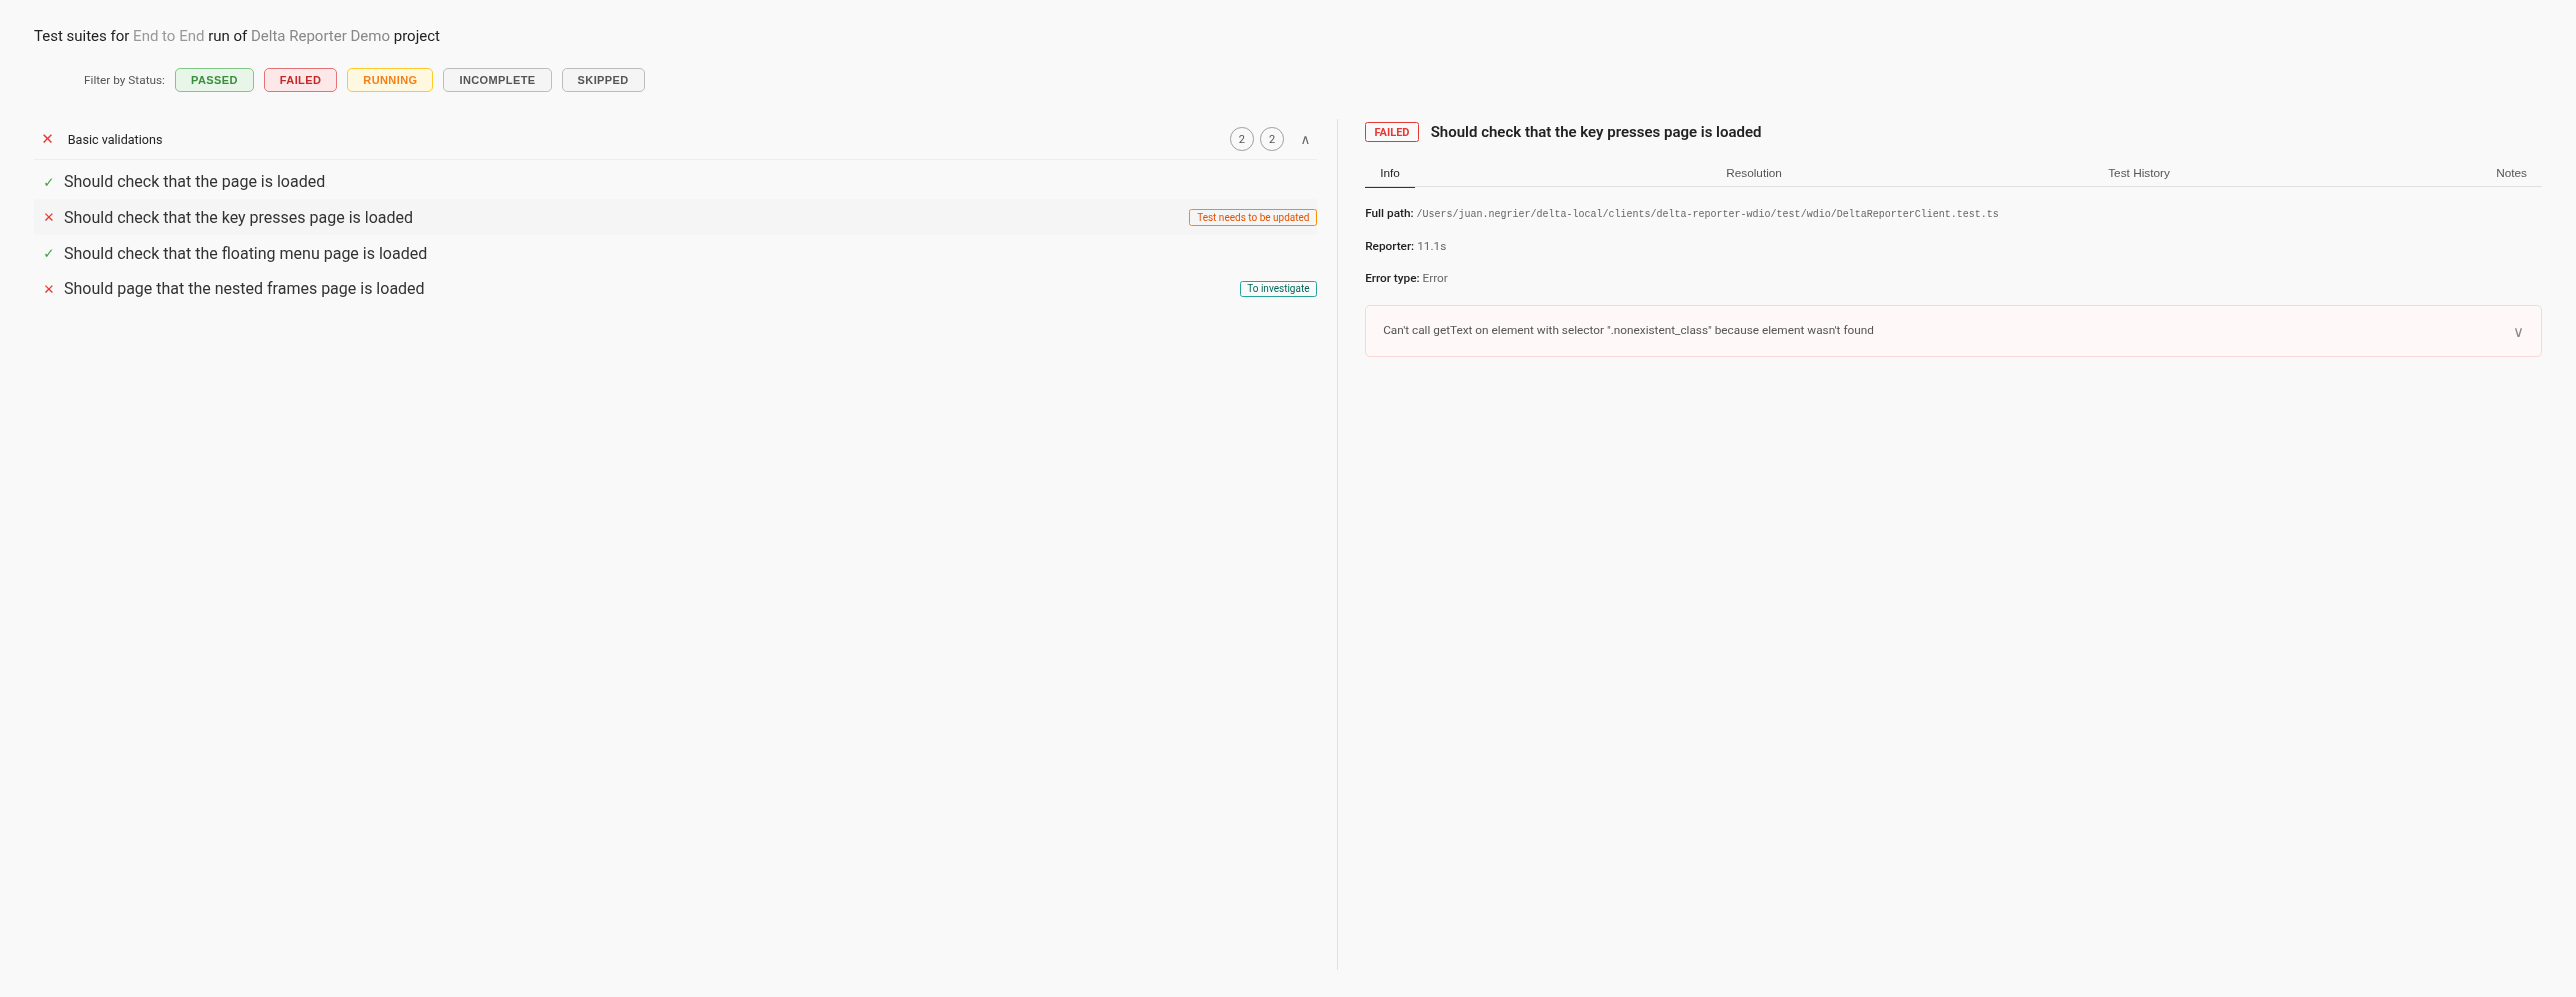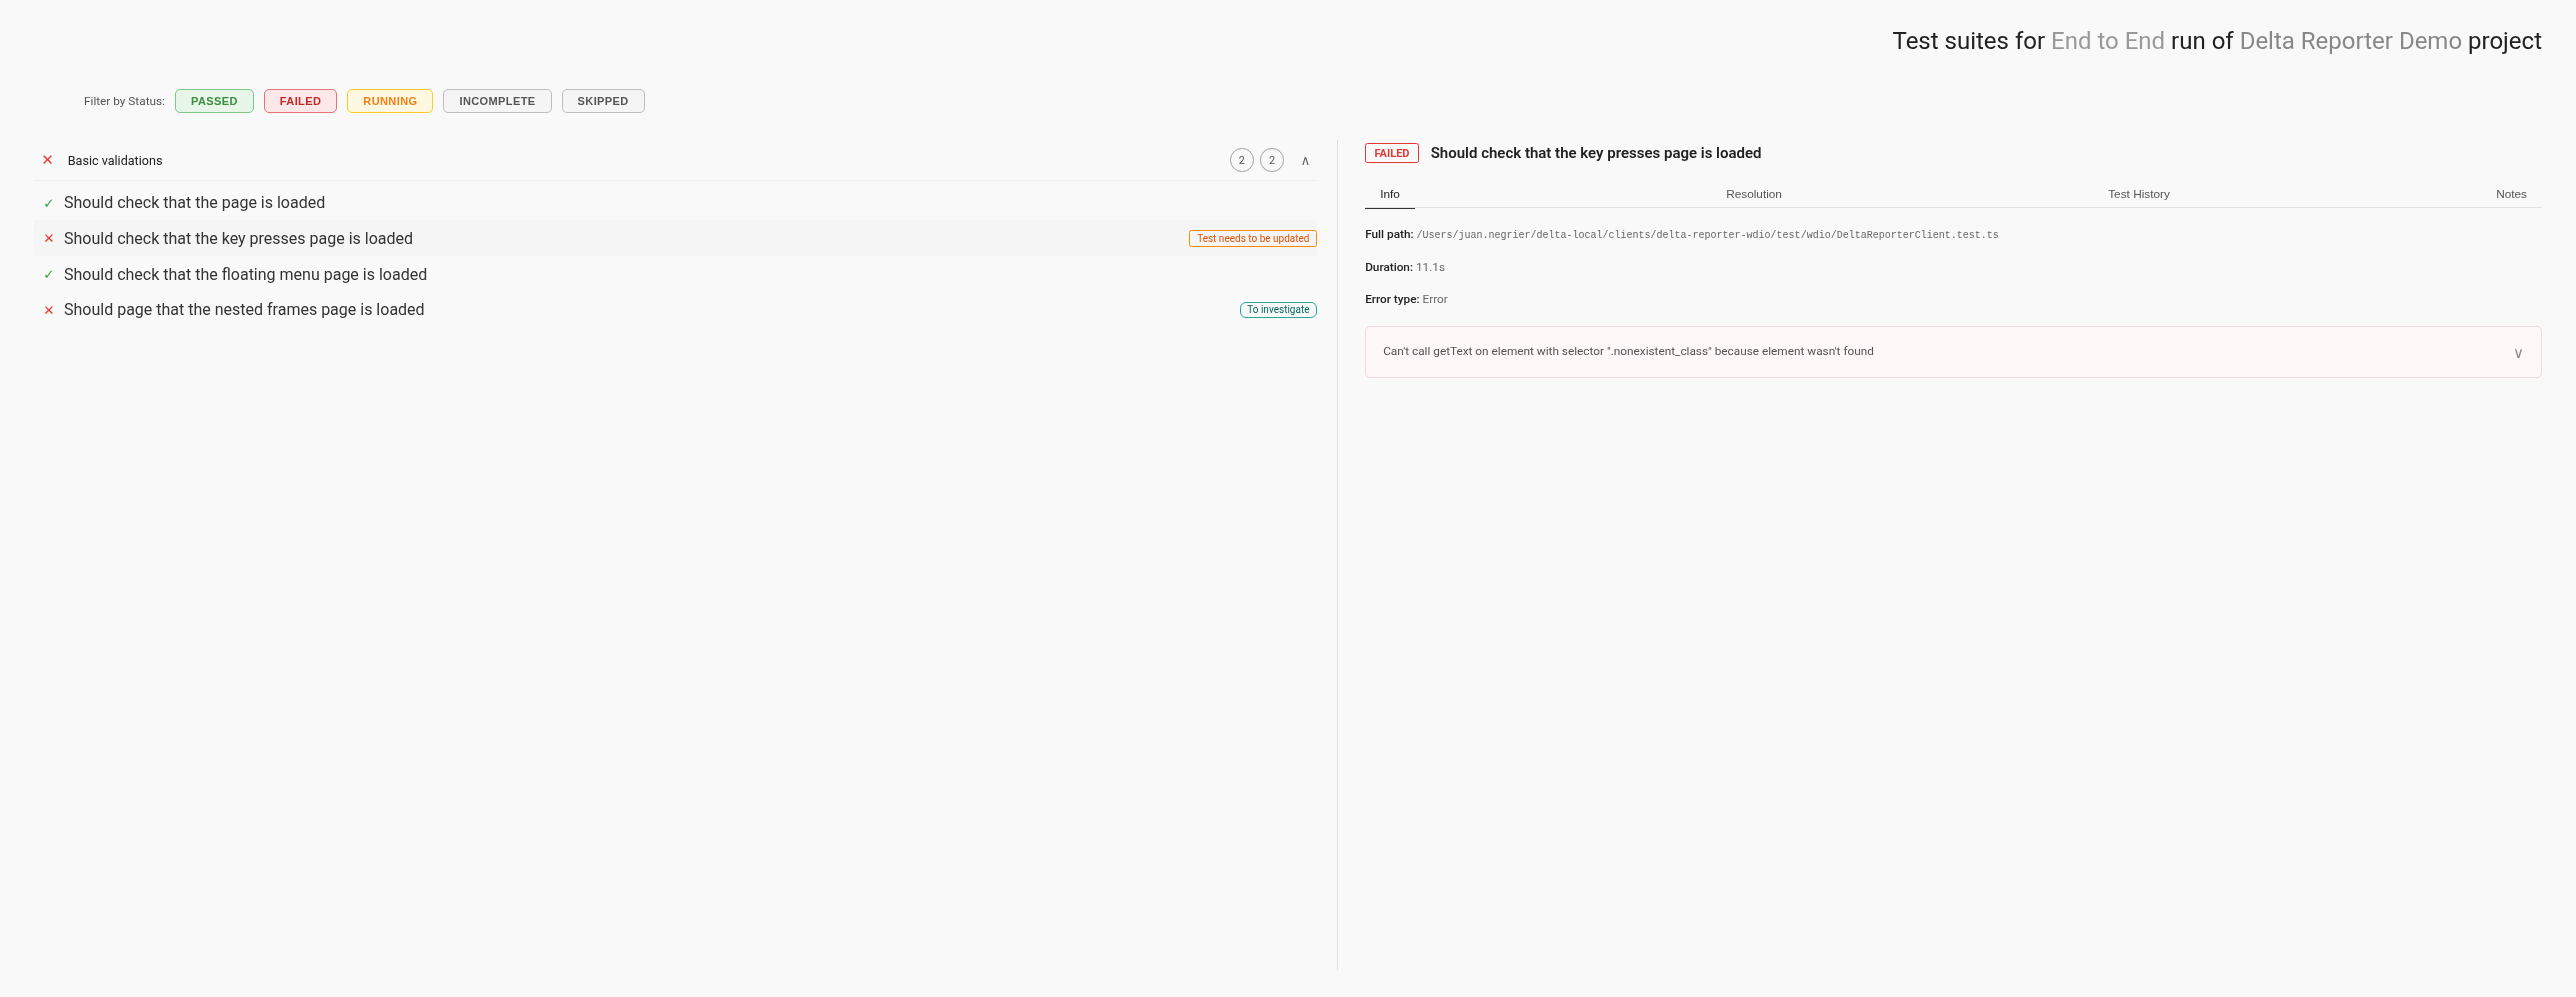--- a/index.html
+++ b/index.html
@@ -9,25 +9,24 @@
       color: #333;
       font-size: 12.6px;
     }
     .page-wrapper {
       display: flex;
       flex-direction: column;
       min-height: 100vh;
       padding: 27px 34px;
     }
     .page-title {
-      font-size: 24px;
+      font-size: 15px;
       font-weight: 400;
       color: #222;
-      margin-bottom: 34px;
-      text-align: right;
+      margin-bottom: 23px;
     }
     .page-title .light { color: #999; }
     .page-title .brand { color: #888; }
     .filter-row {
       display: flex;
       align-items: center;
       gap: 10px;
       margin-bottom: 27px;
       padding-left: 50px;
     }
@@ -162,21 +161,20 @@
     }
     .test-tag.orange {
       color: #e65100;
       border-color: #fb8c00;
       background: transparent;
     }
     .test-tag.teal {
       color: #00695c;
       border-color: #26a69a;
       background: transparent;
-      border-radius: 6px;
     }
 
     
     .right-panel {
       flex: 1;
       padding-left: 27px;
       padding-top: 3.4px;
     }
     .detail-header {
       display: flex;
@@ -344,21 +342,21 @@
       </div>
 
       <div class="tab-content">
 
         <div class="detail-field">
           <span class="label">Full path:</span>
           <span class="value mono">/Users/juan.negrier/delta-local/clients/delta-reporter-wdio/test/wdio/DeltaReporterClient.test.ts</span>
         </div>
 
         <div class="detail-field">
-          <span class="label">Duration:</span>
+          <span class="label">Reporter:</span>
           <span class="value">11.1s</span>
         </div>
 
         <div class="detail-field">
           <span class="label">Error type:</span>
           <span class="value">Error</span>
         </div>
 
         <div class="error-box">
           <span class="error-text">Can't call getText on element with selector ".nonexistent_class" because element wasn't found</span>

